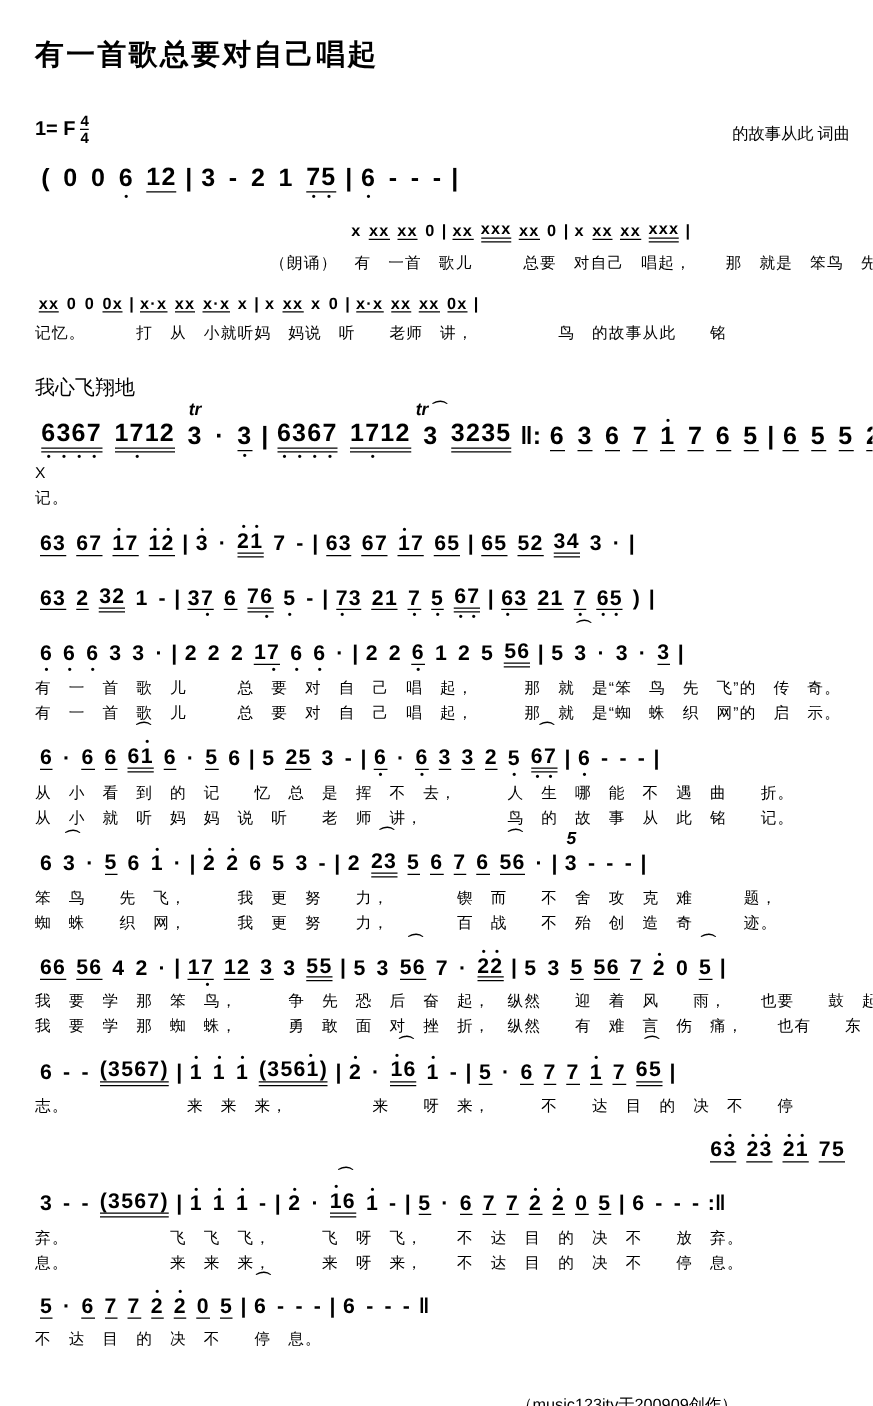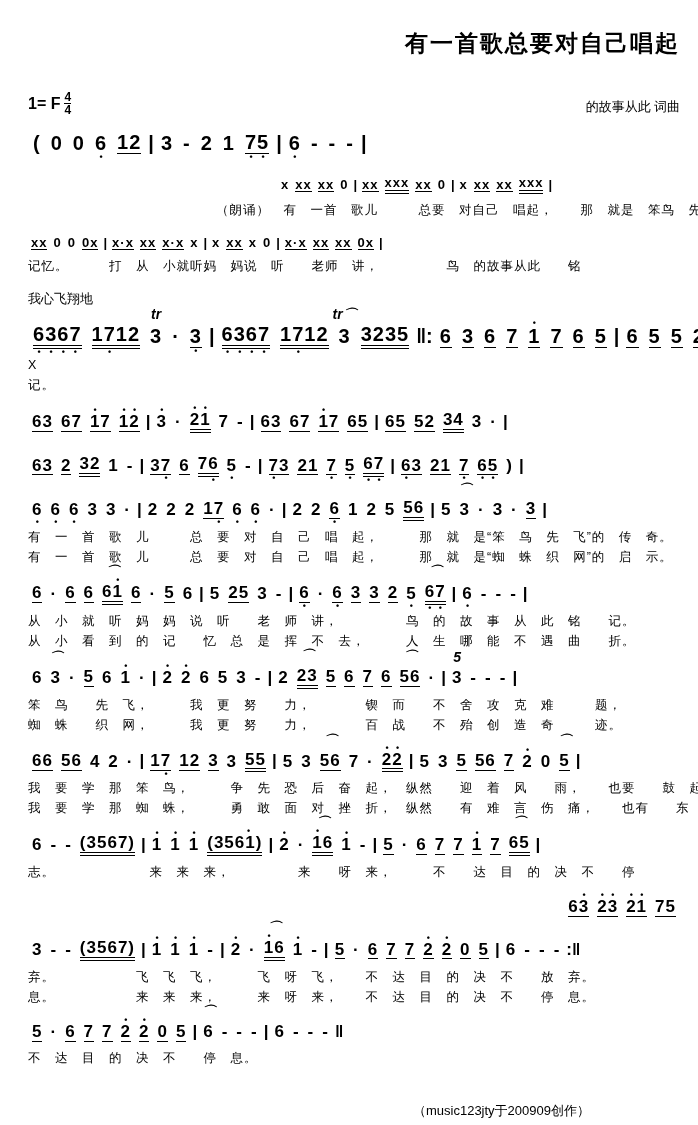--- a/index.html
+++ b/index.html
@@ -1,19 +1,19 @@
 <!DOCTYPE html>
 <html><head>
 <meta charset="utf-8">
 <style>
   html,body{margin:0;padding:0;background:#fff;color:#000;
     font-family:"Liberation Sans","DejaVu Sans",sans-serif;}
   #page{width:698px;min-height:1125px;background:#fff;box-sizing:border-box;
     padding:10px 18px 8px 28px;position:relative;}
-  .title{text-align:right;font-size:23px;font-weight:bold;margin-top:18px;letter-spacing:2px;}
+  .title{text-align:left;font-size:23px;font-weight:bold;margin-top:18px;letter-spacing:2px;}
   .meta{display:flex;justify-content:space-between;align-items:flex-end;margin-top:32px;}
   .keysig{font-size:16px;font-weight:bold;display:flex;align-items:center;gap:4px;}
   .frac{display:inline-flex;flex-direction:column;align-items:center;font-size:12px;line-height:12px;font-weight:bold;}
   .frac .den{border-top:1px solid #000;}
   .credit{font-size:13px;font-family:"Liberation Serif","DejaVu Serif",serif;}
   #score{margin-top:6px;}
   .sys{margin-top:10px;}
   .music-line{display:flex;align-items:center;flex-wrap:nowrap;white-space:nowrap;}
   .music-line.right{justify-content:flex-end;}
   .tok{display:inline-flex;flex-direction:column;align-items:center;position:relative;}
@@ -21,21 +21,21 @@
   .lg{font-size:20px;} .md{font-size:17px;} .sm{font-size:13px;}
   .crow{display:flex;font-weight:bold;line-height:1.05;letter-spacing:1px;}
   .crow.u1{border-bottom:1.5px solid #000;}
   .crow.u2{border-bottom:4px double #000;}
   .trow,.brow{display:flex;justify-content:space-around;width:100%;height:6px;line-height:6px;font-size:9px;font-weight:bold;}
   .trow span,.brow span{flex:1;text-align:center;}
   .mark{position:absolute;top:-11px;left:50%;transform:translateX(-50%);
     font-size:14px;font-style:italic;font-weight:bold;white-space:nowrap;line-height:10px;}
   .bar{font-weight:bold;padding:0 2px;}
   .lyric{font-size:12.5px;line-height:20px;white-space:pre;letter-spacing:1px;}
-  .textline{font-size:13px;margin-top:14px;}
+  .textline{font-size:16px;margin-top:24px;}
   .footer{margin-top:34px;text-align:right;}
   .footer .f1{font-size:13px;padding-right:90px;}
 </style>
 </head>
 <body>
 
 <div id="page">
   <div class="title">有一首歌总要对自己唱起</div>
 
   <div class="meta">
@@ -1990,22 +1990,22 @@
             </span>
             <span class="crow">
               <span>-</span>
             </span>
             <span class="brow">
               <span>&nbsp;</span>
             </span>
           </span>
           <span class="bar">|</span>
         </div>
+        <div class="lyric">从　小　看　到　的　记　　忆　总　是　挥　不　去，　　　人　生　哪　能　不　遇　曲　　折。</div>
         <div class="lyric">从　小　就　听　妈　妈　说　听　　老　师　讲，　　　　　鸟　的　故　事　从　此　铭　　记。</div>
-        <div class="lyric">从　小　看　到　的　记　　忆　总　是　挥　不　去，　　　人　生　哪　能　不　遇　曲　　折。</div>
       </div>
       <div class="sys">
         <div class="music-line md">
           <span class="tok">
             <span class="trow">
               <span>&nbsp;</span>
             </span>
             <span class="crow">
               <span>6</span>
             </span>

